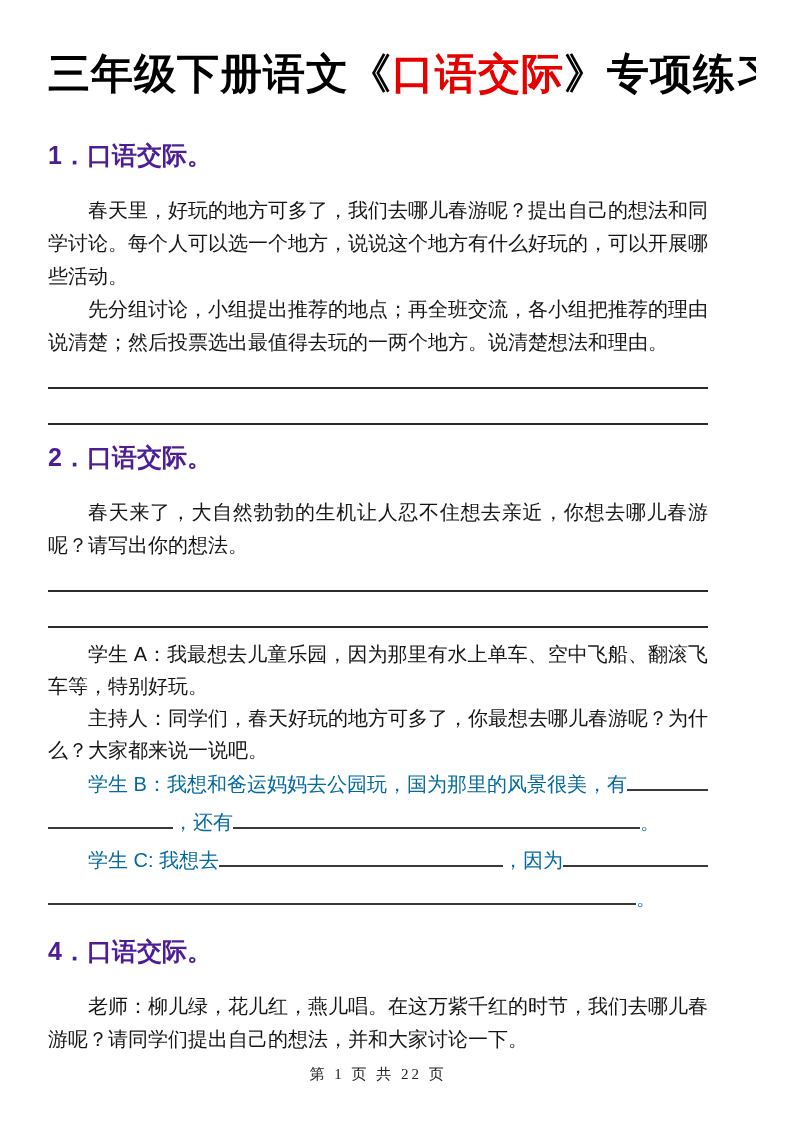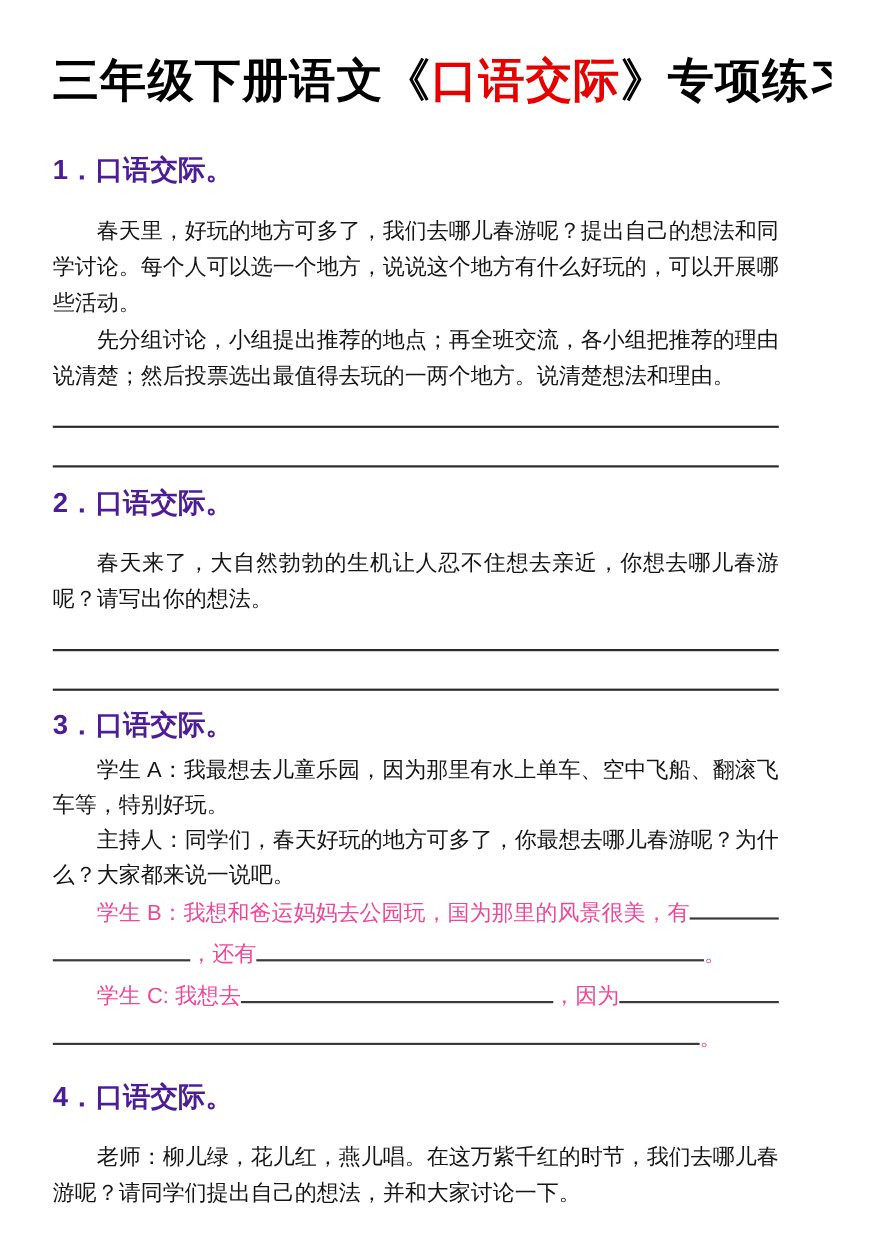--- a/index.html
+++ b/index.html
@@ -64,21 +64,21 @@
   }
   .ans-line.first { height: 30px; }
   .ans-line.second { height: 36px; }
   
   .blank-row {
     display: flex;
     align-items: baseline;
     height: 38px;
     font-size: 20px;
     line-height: 36px;
-    color: #ec4899;
+    color: #0369a1;
   }
   .blank-row .seg { white-space: nowrap; }
   .blank-row.indent { padding-left: 40px; }
   .blank {
     display: inline-block;
     border-bottom: 2px solid #3a3a3a;
     height: 1px;
   }
   .blank.grow { flex: 1 1 auto; }
   .blank.w125 { width: 125px; }
@@ -113,21 +113,20 @@
   </section>
 
   <section>
     <h2 class="sec-heading mt-s2">2．口语交际。</h2>
     <p class="body-para">春天来了，大自然勃勃的生机让人忍不住想去亲近，你想去哪儿春游呢？请写出你的想法。</p>
     <div class="ans-line first"></div>
     <div class="ans-line second"></div>
   </section>
 
   <section>
-    <h2 class="sec-heading mt-s3">3．口语交际。</h2>
     <p class="dlg-para">学生 A：我最想去儿童乐园，因为那里有水上单车、空中飞船、翻滚飞车等，特别好玩。</p>
     <p class="dlg-para">主持人：同学们，春天好玩的地方可多了，你最想去哪儿春游呢？为什么？大家都来说一说吧。</p>
 
     <div class="blank-row indent">
       <span class="seg">学生 B：我想和爸运妈妈去公园玩，国为那里的风景很美，有</span>
       <span class="blank grow"></span>
     </div>
     <div class="blank-row row-pad-right">
       <span class="blank w125"></span>
       <span class="seg">，还有</span>
@@ -145,14 +144,15 @@
       <span class="blank grow"></span>
       <span class="seg">。</span>
     </div>
   </section>
 
   <section>
     <h2 class="sec-heading mt-s4">4．口语交际。</h2>
     <p class="body-para">老师：柳儿绿，花儿红，燕儿唱。在这万紫千红的时节，我们去哪儿春游呢？请同学们提出自己的想法，并和大家讨论一下。</p>
   </section>
 
+  <div class="footer">第 1 页 共 22 页</div>
 
 </div>
 
 </body></html>

